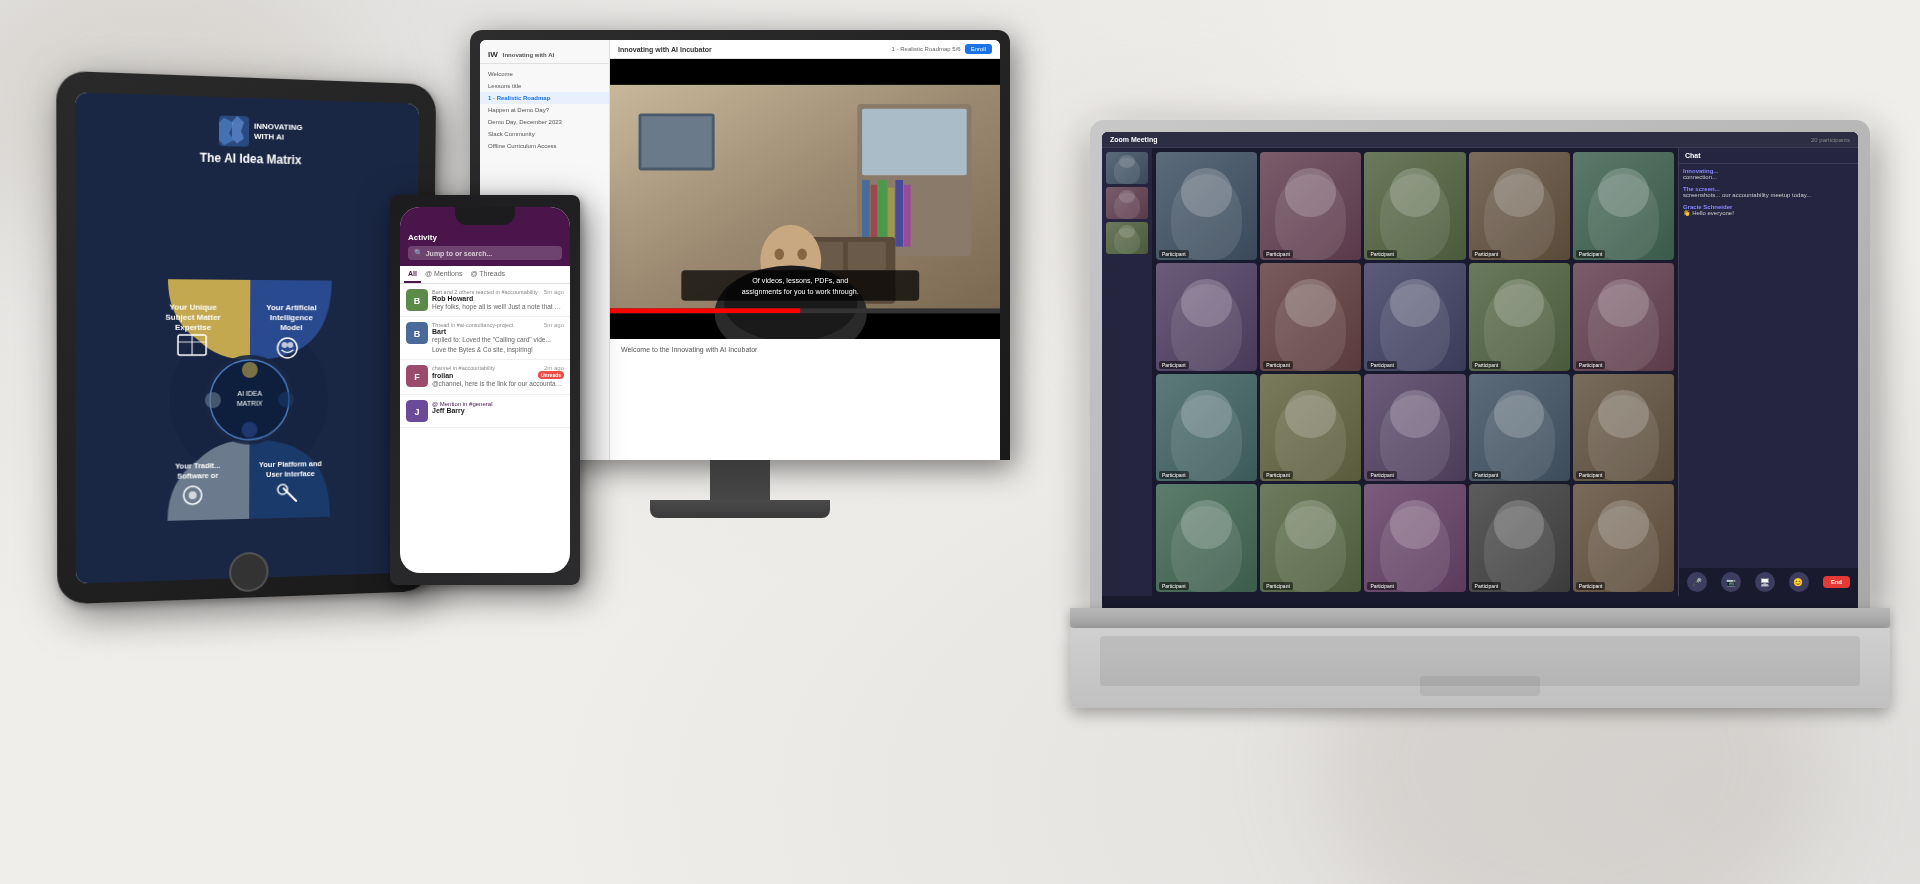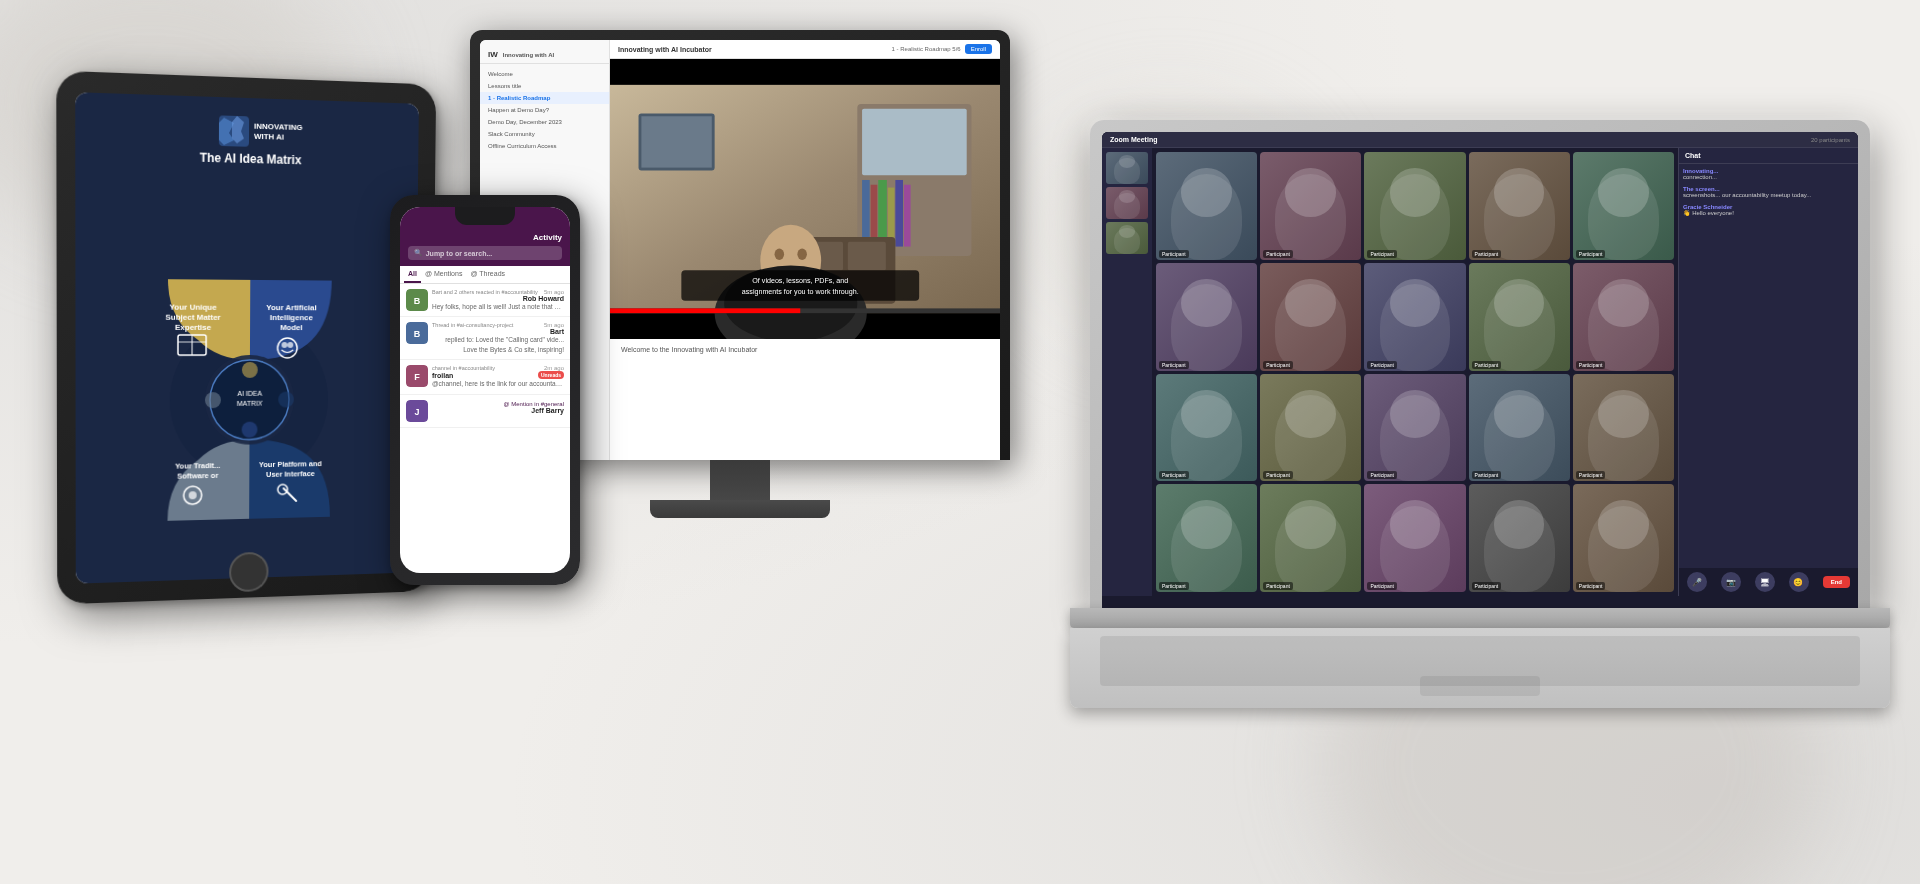--- a/index.html
+++ b/index.html
@@ -104,25 +104,24 @@
       width: 190px;
       height: 390px;
       z-index: 10;
     }
 
     .phone-body {
       position: absolute;
       width: 190px;
       height: 390px;
       background: linear-gradient(145deg, #1c1c1e, #2c2c2e);
-      border-radius: 24px;
+      border-radius: 8px;
       box-shadow:
         6px 10px 35px rgba(0,0,0,0.55),
         2px 3px 10px rgba(0,0,0,0.3);
-      text-align: right;
     }
 
     .phone-screen {
       position: absolute;
       top: 12px;
       left: 10px;
       right: 10px;
       bottom: 12px;
       background: #fff;
       border-radius: 20px;

